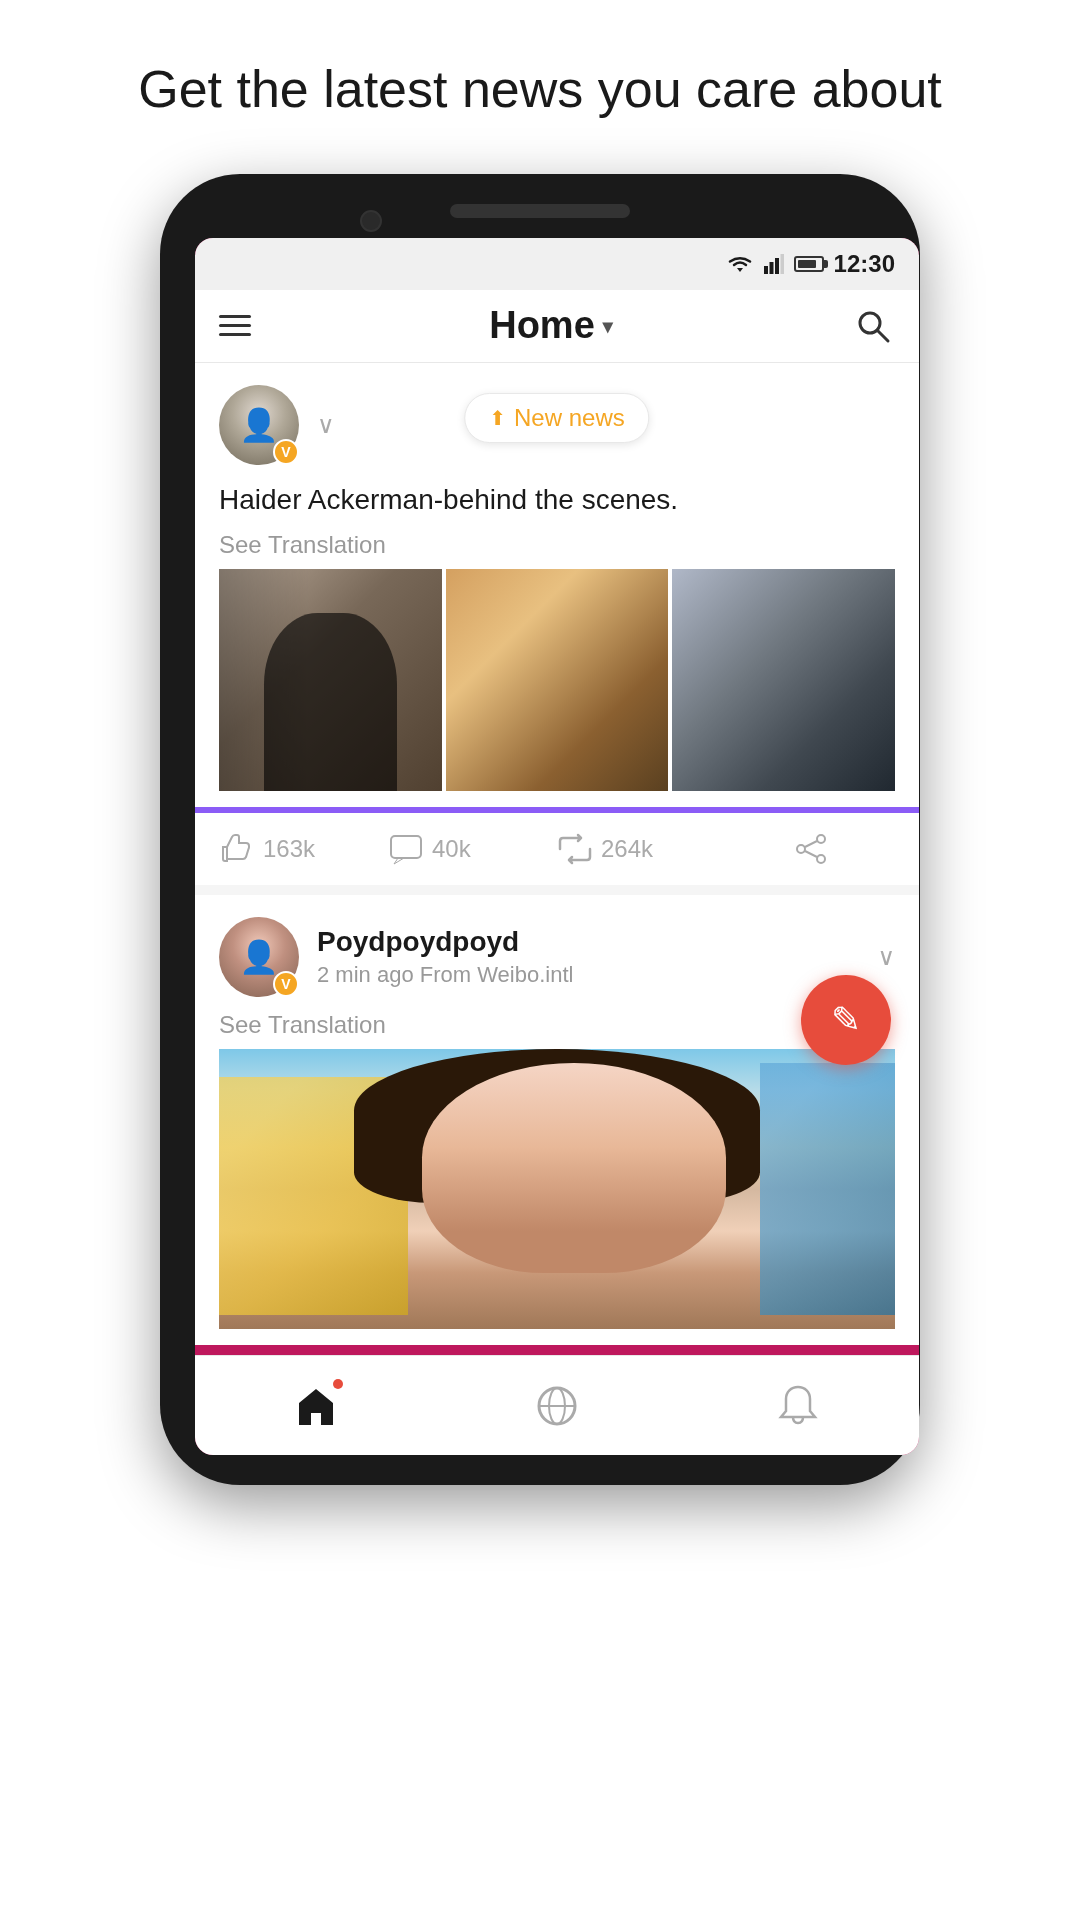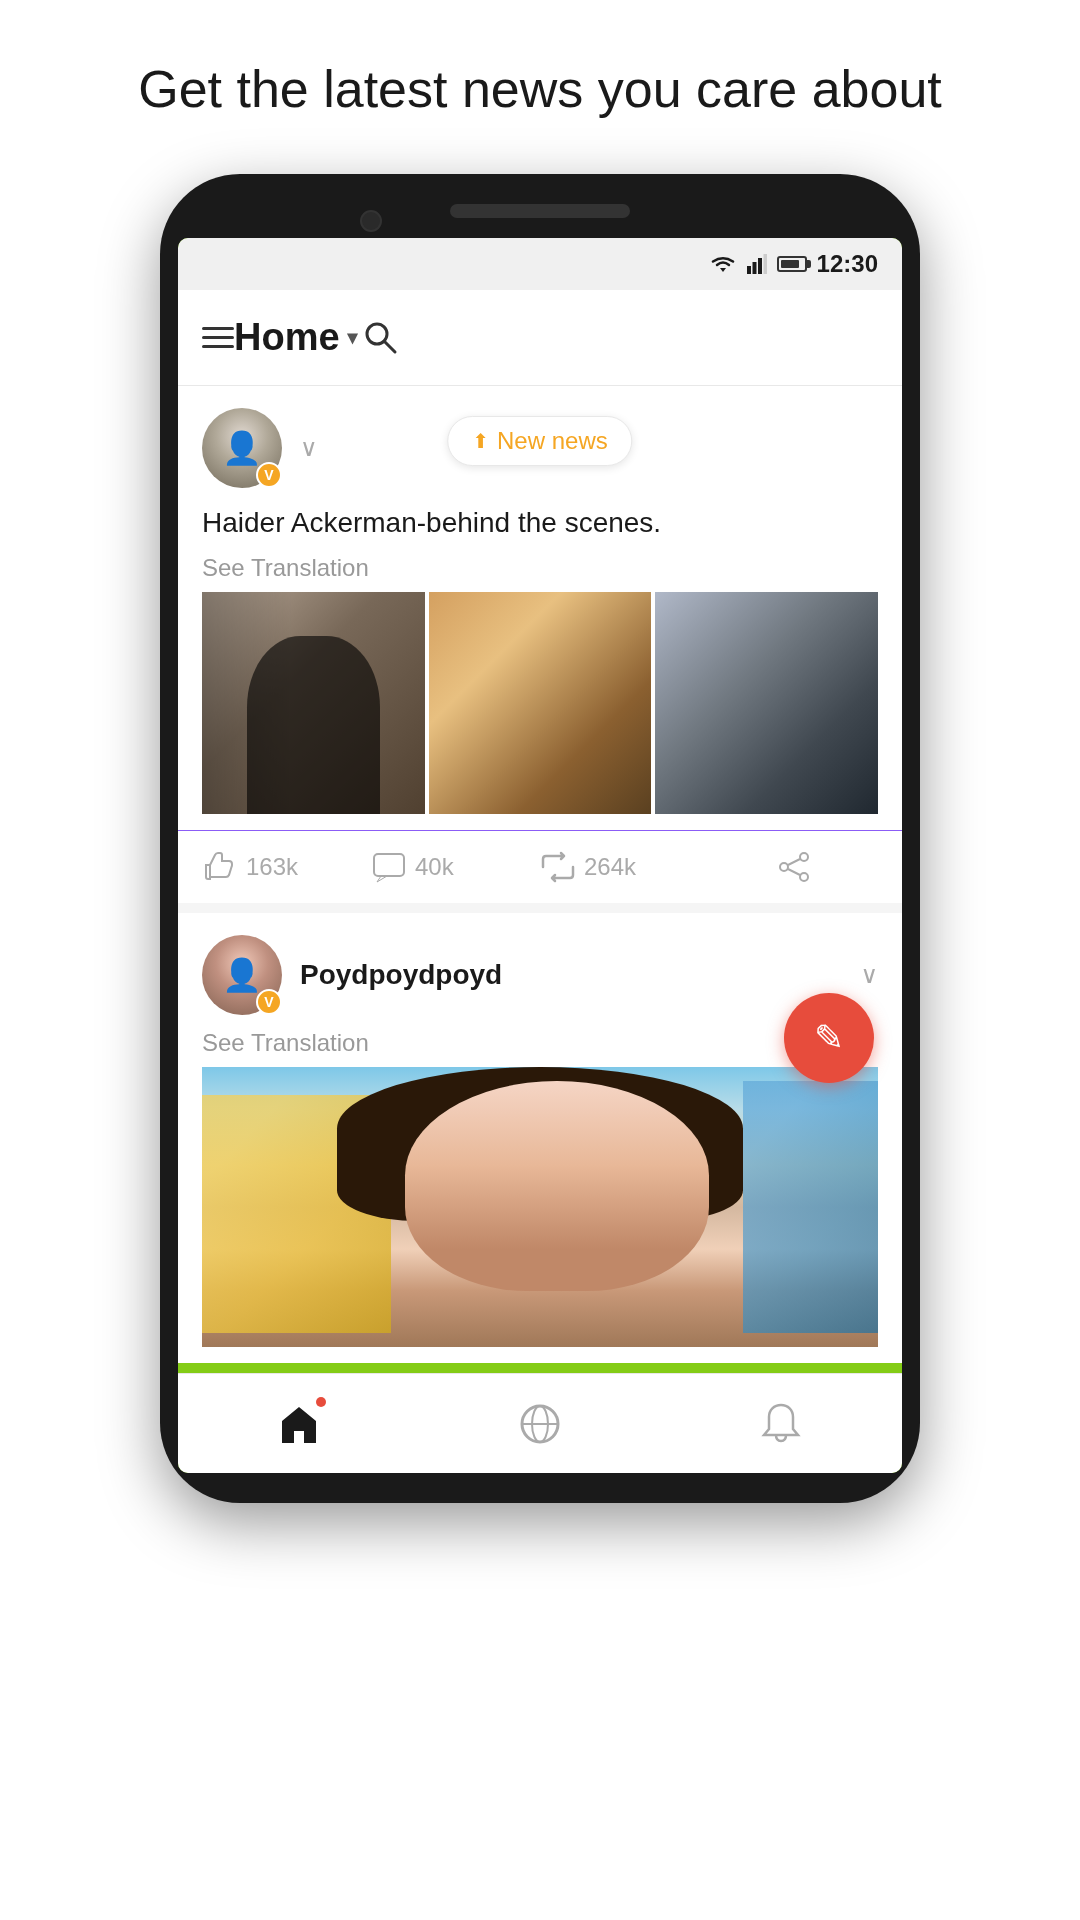--- a/index.html
+++ b/index.html
@@ -49,24 +49,25 @@
       border-radius: 50%;
       position: absolute;
       top: 36px;
       left: 50%;
       transform: translateX(-180px);
       border: 2px solid #333;
     }
 
     
     .phone-screen {
-      background: #84cc16;
-      border-radius: 10px;
+      background: #be185d;
+      border-radius: 18px;
       overflow: hidden;
       width: 100%;
+      margin-left: 17px;
     }
 
     
     .status-bar {
       background: #f0f0f0;
       height: 52px;
       display: flex;
       align-items: center;
       justify-content: flex-end;
       padding: 0 24px;
@@ -121,23 +122,24 @@
 
     .time {
       font-size: 24px;
       font-weight: 600;
       color: #1a1a1a;
     }
 
     
     .app-header {
       background: #ffffff;
-      height: 96px;
-      display: flex;
-      align-items: center;
+      height: 73px;
+      display: flex;
+      align-items: center;
+      justify-content: space-between;
       padding: 0 24px;
       border-bottom: 1px solid #e8e8e8;
     }
 
     .menu-icon {
       display: flex;
       flex-direction: column;
       gap: 6px;
       cursor: pointer;
     }
@@ -316,21 +318,21 @@
       height: 280px;
       overflow: hidden;
       margin-top: 10px;
     }
 
     
     .action-bar {
       display: flex;
       align-items: flex-end;
       padding: 18px 24px;
-      border-top: 1px solid #8b5cf6;
+      border-top: 6px solid #8b5cf6;
       gap: 0;
     }
 
     .action-item {
       display: flex;
       align-items: center;
       gap: 8px;
       flex: 1;
       cursor: pointer;
     }
@@ -643,20 +645,25 @@
       <div class="post-card">
         <div class="post-header">
           <div class="avatar-wrap">
             <div class="avatar">
               <div class="poyd-avatar">👤</div>
             </div>
             <div class="vip-badge">V</div>
           </div>
           <div class="post-user-info">
             <div class="post-username">Poydpoydpoyd</div>
+            <div class="post-meta">
+              <span>2 min ago</span>
+              <span class="from"> </span>
+              <span>From Weibo.intl</span>
+            </div>
           </div>
           <span class="chevron-down">∨</span>
         </div>
 
         <div class="post-content">
           <div class="see-translation">See Translation</div>
           <div class="image-single">
             <div class="portrait-scene">
               <div class="portrait-decoration-left"></div>
               <div class="portrait-decoration-right"></div>

